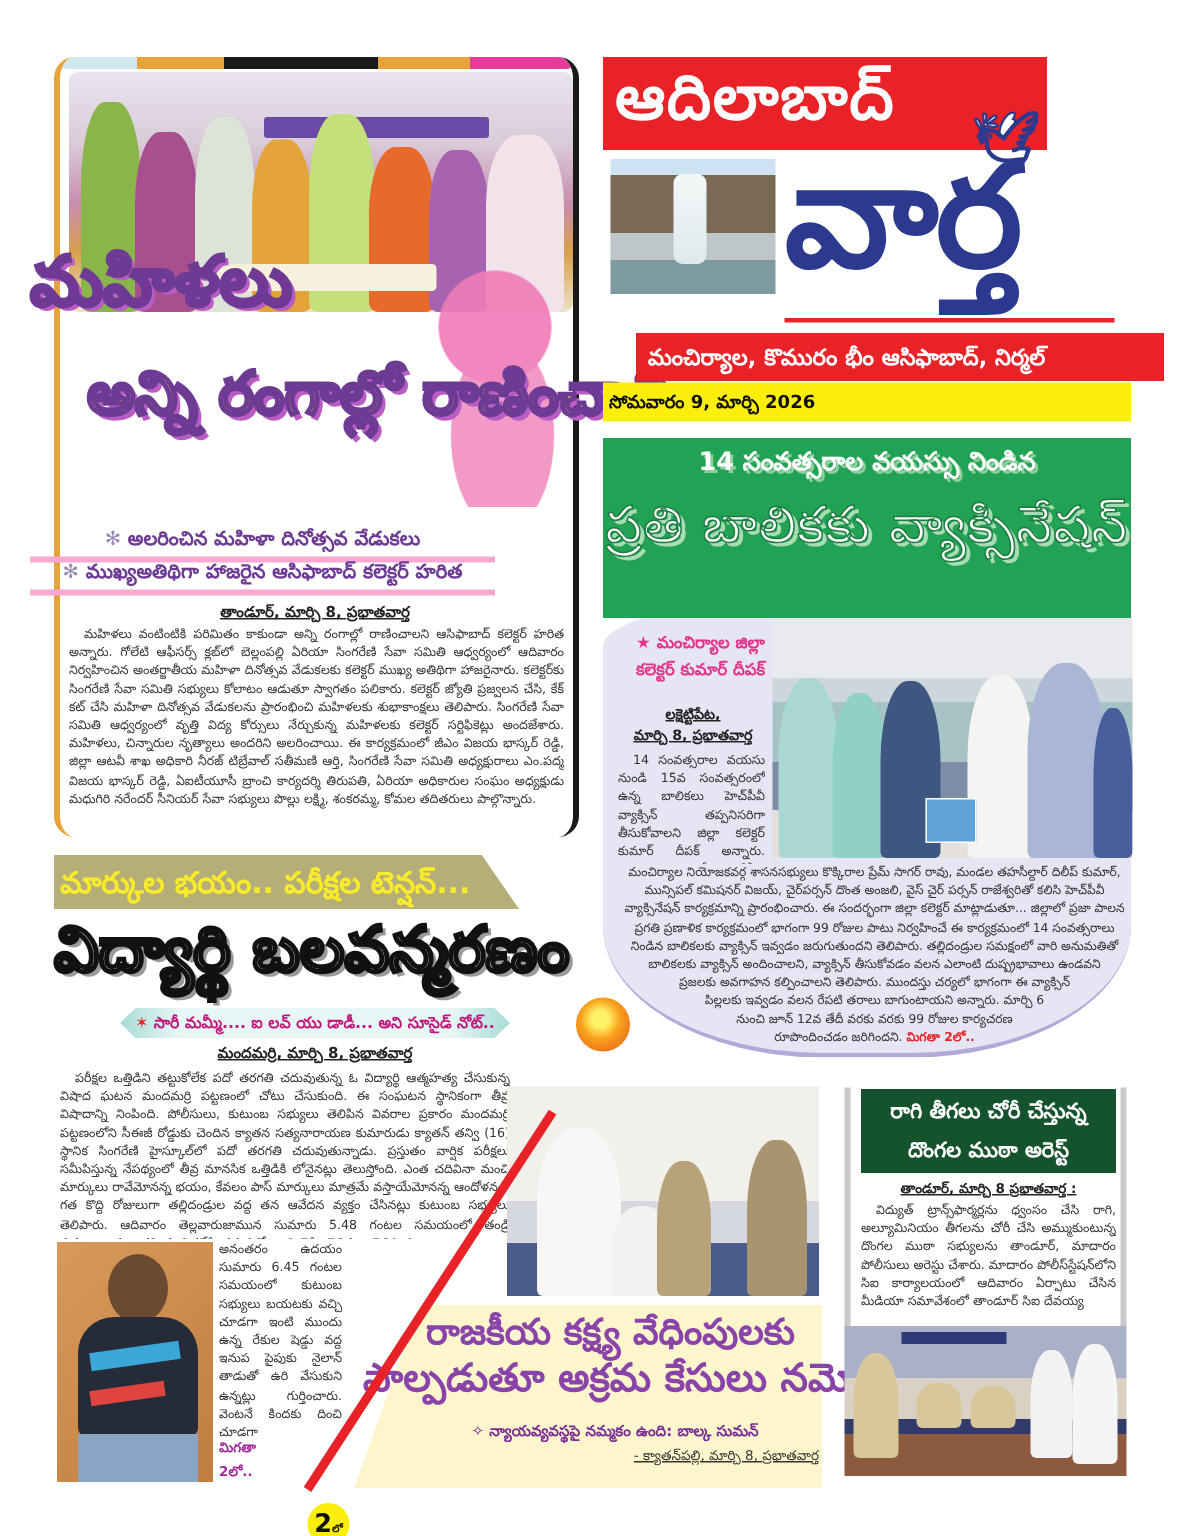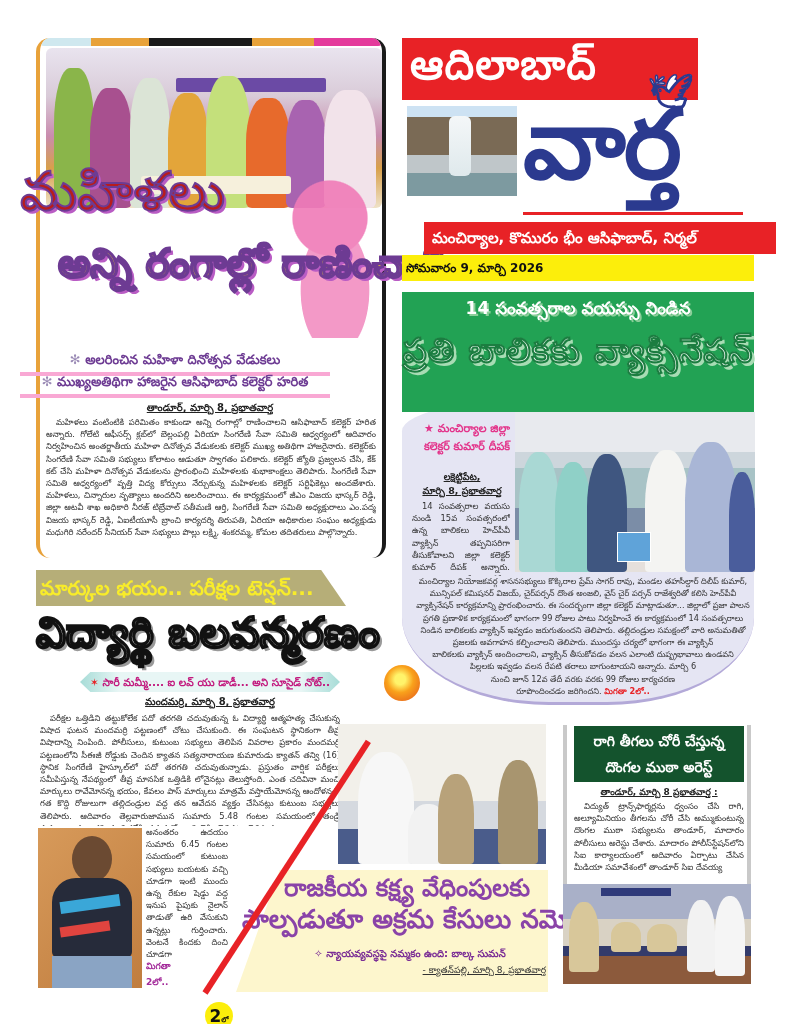--- a/index.html
+++ b/index.html
@@ -31,22 +31,22 @@
   .women-photo .person { position: absolute; bottom: 0; border-radius: 40% 40% 6px 6px; }
   .women-photo .cake { position: absolute; left: 95px; top: 128px; width: 150px; height: 18px; background: #f6f0dc; border-radius: 3px; }
   .women-silhouette {
     left: 235px; top: 140px; width: 100px; height: 160px;
     background: radial-gradient(circle at 55% 25%, #f07bb7 0 28%, transparent 29%),
                 radial-gradient(ellipse at 60% 70%, #f28fc2 0 40%, transparent 41%);
     opacity: 0.9;
   }
   .women-headline-1 {
     left: 20px; top: 160px; width: 230px;
-    font-family: "DejaVu Sans", sans-serif; font-weight: normal;
-    font-size: 54px; color: #b91c1c;
+    font-family: "DejaVu Sans", sans-serif; font-weight: bold;
+    font-size: 46px; color: #a21caf;
     -webkit-text-stroke: 2px #6d3b93;
     text-shadow: 3px 3px 0 #b95cc4;
   }
   .women-headline-2 {
     left: 14px; top: 240px; width: 330px;
     font-family: "DejaVu Sans", sans-serif; font-weight: bold;
     font-size: 40px; color: #f7e21c;
     -webkit-text-stroke: 2px #6d3b93;
     text-shadow: 3px 3px 0 #b95cc4;
     white-space: nowrap;
@@ -108,21 +108,21 @@
     left: 402px; top: 292px; width: 352px; height: 120px; background: #22a254;
   }
   .vacc-kicker {
     left: 402px; top: 298px; width: 352px; text-align: center;
     font-size: 17px; font-weight: bold; color: #fff;
     text-shadow: 2px 2px 0 #8bcf9a;
     white-space: nowrap;
   }
   .vacc-headline {
     left: 402px; top: 330px; width: 352px; text-align: center;
-    font-size: 34px; font-weight: bold; color: #fff;
+    font-size: 34px; font-weight: normal; color: #fff;
     -webkit-text-stroke: 1px #1b7d40;
     text-shadow: 3px 3px 0 #a8dcb4;
     white-space: nowrap; letter-spacing: 1px;
   }
   .vacc-bubble {
     left: 402px; top: 395px; width: 352px; height: 310px;
     background: #e5e5f3;
     border-radius: 60% 60% 50% 50% / 14% 14% 34% 34%;
     border-bottom: 3px solid #b3a9d8;
   }
@@ -310,22 +310,22 @@
   <div>లక్షెట్టిపేట,</div>
   <div>మార్చి 8, ప్రభాతవార్త</div>
 </div>
 <div class="abs body-text vacc-text-left" style="height:76px;overflow:hidden;">14 సంవత్సరాల వయసు నుండి 15వ సంవత్సరంలో ఉన్న బాలికలు హెచ్‌పీవీ వ్యాక్సిన్ తప్పనిసరిగా తీసుకోవాలని జిల్లా కలెక్టర్ కుమార్ దీపక్ అన్నారు. ఆదివారం జిల్లాలోని లక్షెట్టిపేట మండల కేంద్రంలో గల 30 పడకల ప్రభుత్వ ఆసుపత్రిలో</div>
 <div class="abs vacc-text-bottom">
   <div class="line">మంచిర్యాల నియోజకవర్గ శాసనసభ్యులు కొక్కిరాల ప్రేమ్ సాగర్ రావు, మండల తహసీల్దార్ దిలీప్ కుమార్,</div>
   <div class="line">మున్సిపల్ కమిషనర్ విజయ్, చైర్‌పర్సన్ దొంత అంజలి, వైస్ చైర్ పర్సన్ రాజేశ్వరితో కలిసి హెచ్‌పీవీ</div>
   <div class="line">వ్యాక్సినేషన్ కార్యక్రమాన్ని ప్రారంభించారు. ఈ సందర్భంగా జిల్లా కలెక్టర్ మాట్లాడుతూ... జిల్లాలో ప్రజా పాలన</div>
   <div class="line">ప్రగతి ప్రణాళిక కార్యక్రమంలో భాగంగా 99 రోజుల పాటు నిర్వహించే ఈ కార్యక్రమంలో 14 సంవత్సరాలు</div>
   <div class="line">నిండిన బాలికలకు వ్యాక్సిన్ ఇవ్వడం జరుగుతుందని తెలిపారు. తల్లిదండ్రుల సమక్షంలో వారి అనుమతితో</div>
+  <div class="line">బాలికలకు వ్యాక్సిన్ అందించాలని, వ్యాక్సిన్ తీసుకోవడం వలన ఎలాంటి దుష్ప్రభావాలు ఉండవని</div>
   <div class="line">ప్రజలకు అవగాహన కల్పించాలని తెలిపారు. ముందస్తు చర్యలో భాగంగా ఈ వ్యాక్సిన్</div>
-  <div class="line">బాలికలకు వ్యాక్సిన్ అందించాలని, వ్యాక్సిన్ తీసుకోవడం వలన ఎలాంటి దుష్ప్రభావాలు ఉండవని</div>
   <div class="line">పిల్లలకు ఇవ్వడం వలన రేపటి తరాలు బాగుంటాయని అన్నారు. మార్చి 6</div>
   <div class="line">నుంచి జూన్ 12వ తేదీ వరకు వరకు 99 రోజుల కార్యచరణ</div>
   <div class="line"><span>రూపొందించడం జరిగిందని.</span> <span class="more">మిగతా 2లో..</span></div>
 </div>
 
 <div class="abs exam-kicker-bg"></div>
 <div class="abs exam-kicker">మార్కుల భయం.. పరీక్షల టెన్షన్...</div>
 <div class="abs exam-headline">విద్యార్థి బలవన్మరణం</div>
 <div class="abs exam-sub-wrap"></div>
 <div class="abs exam-sub">

